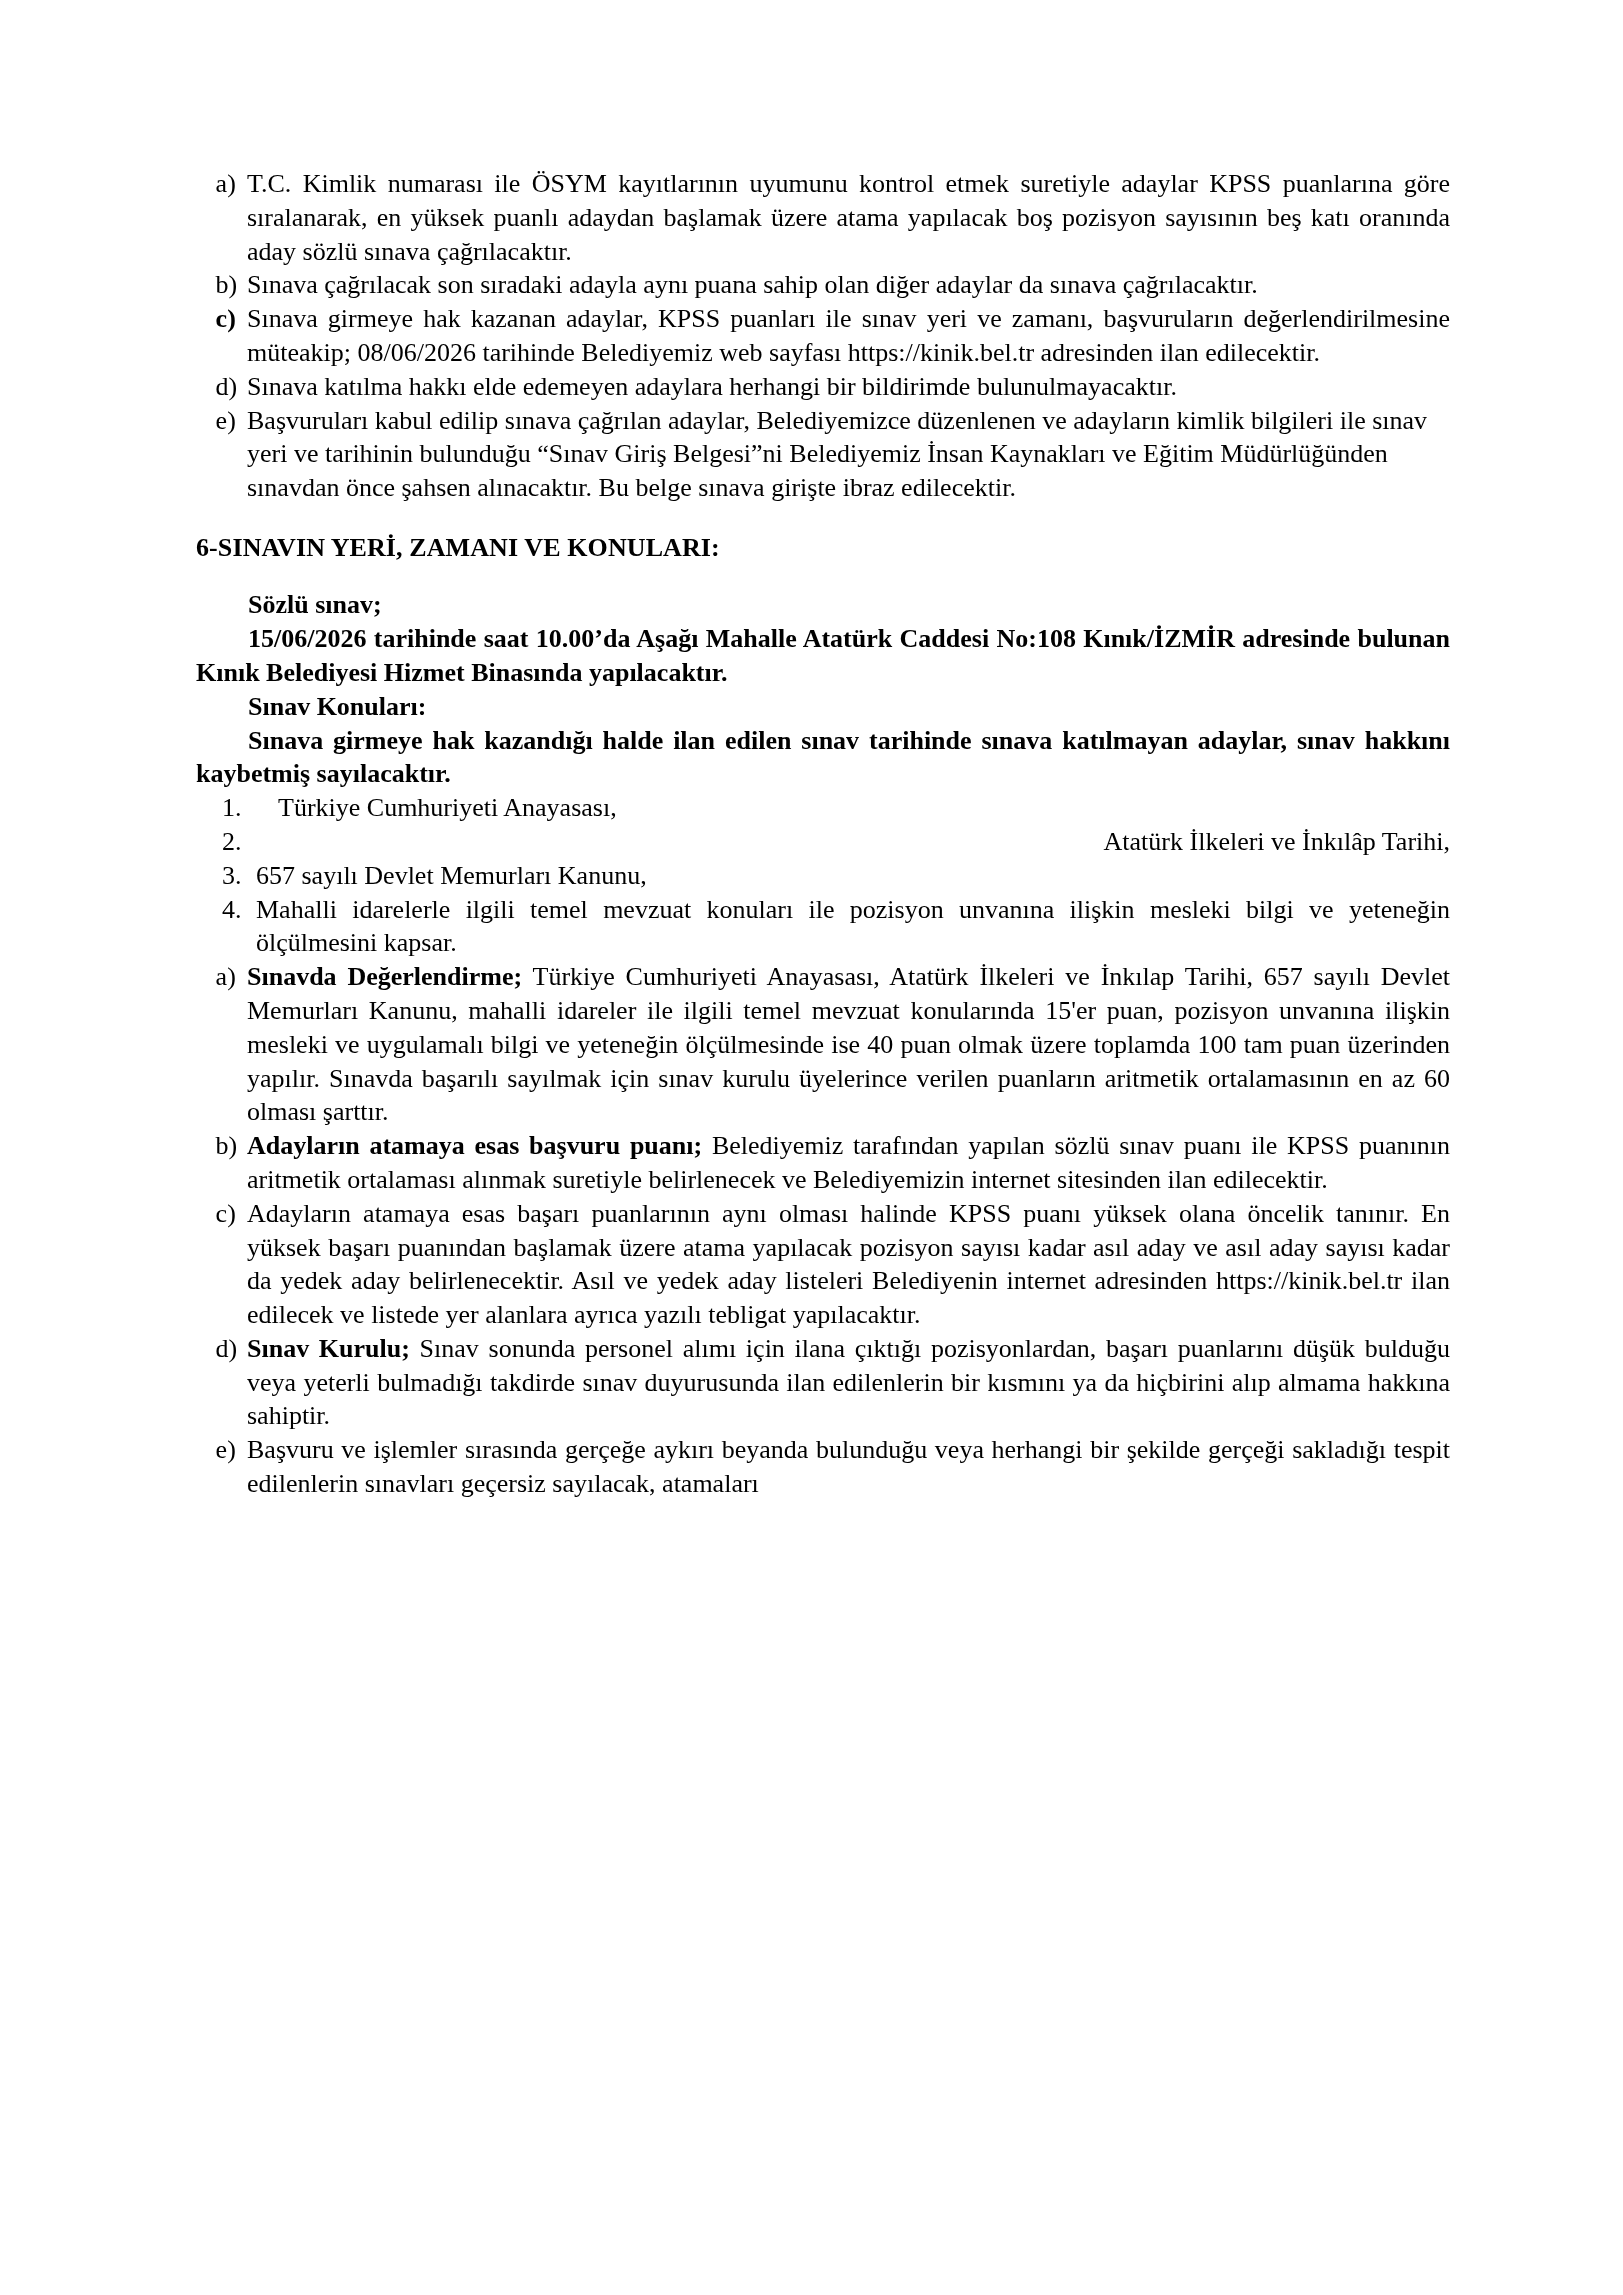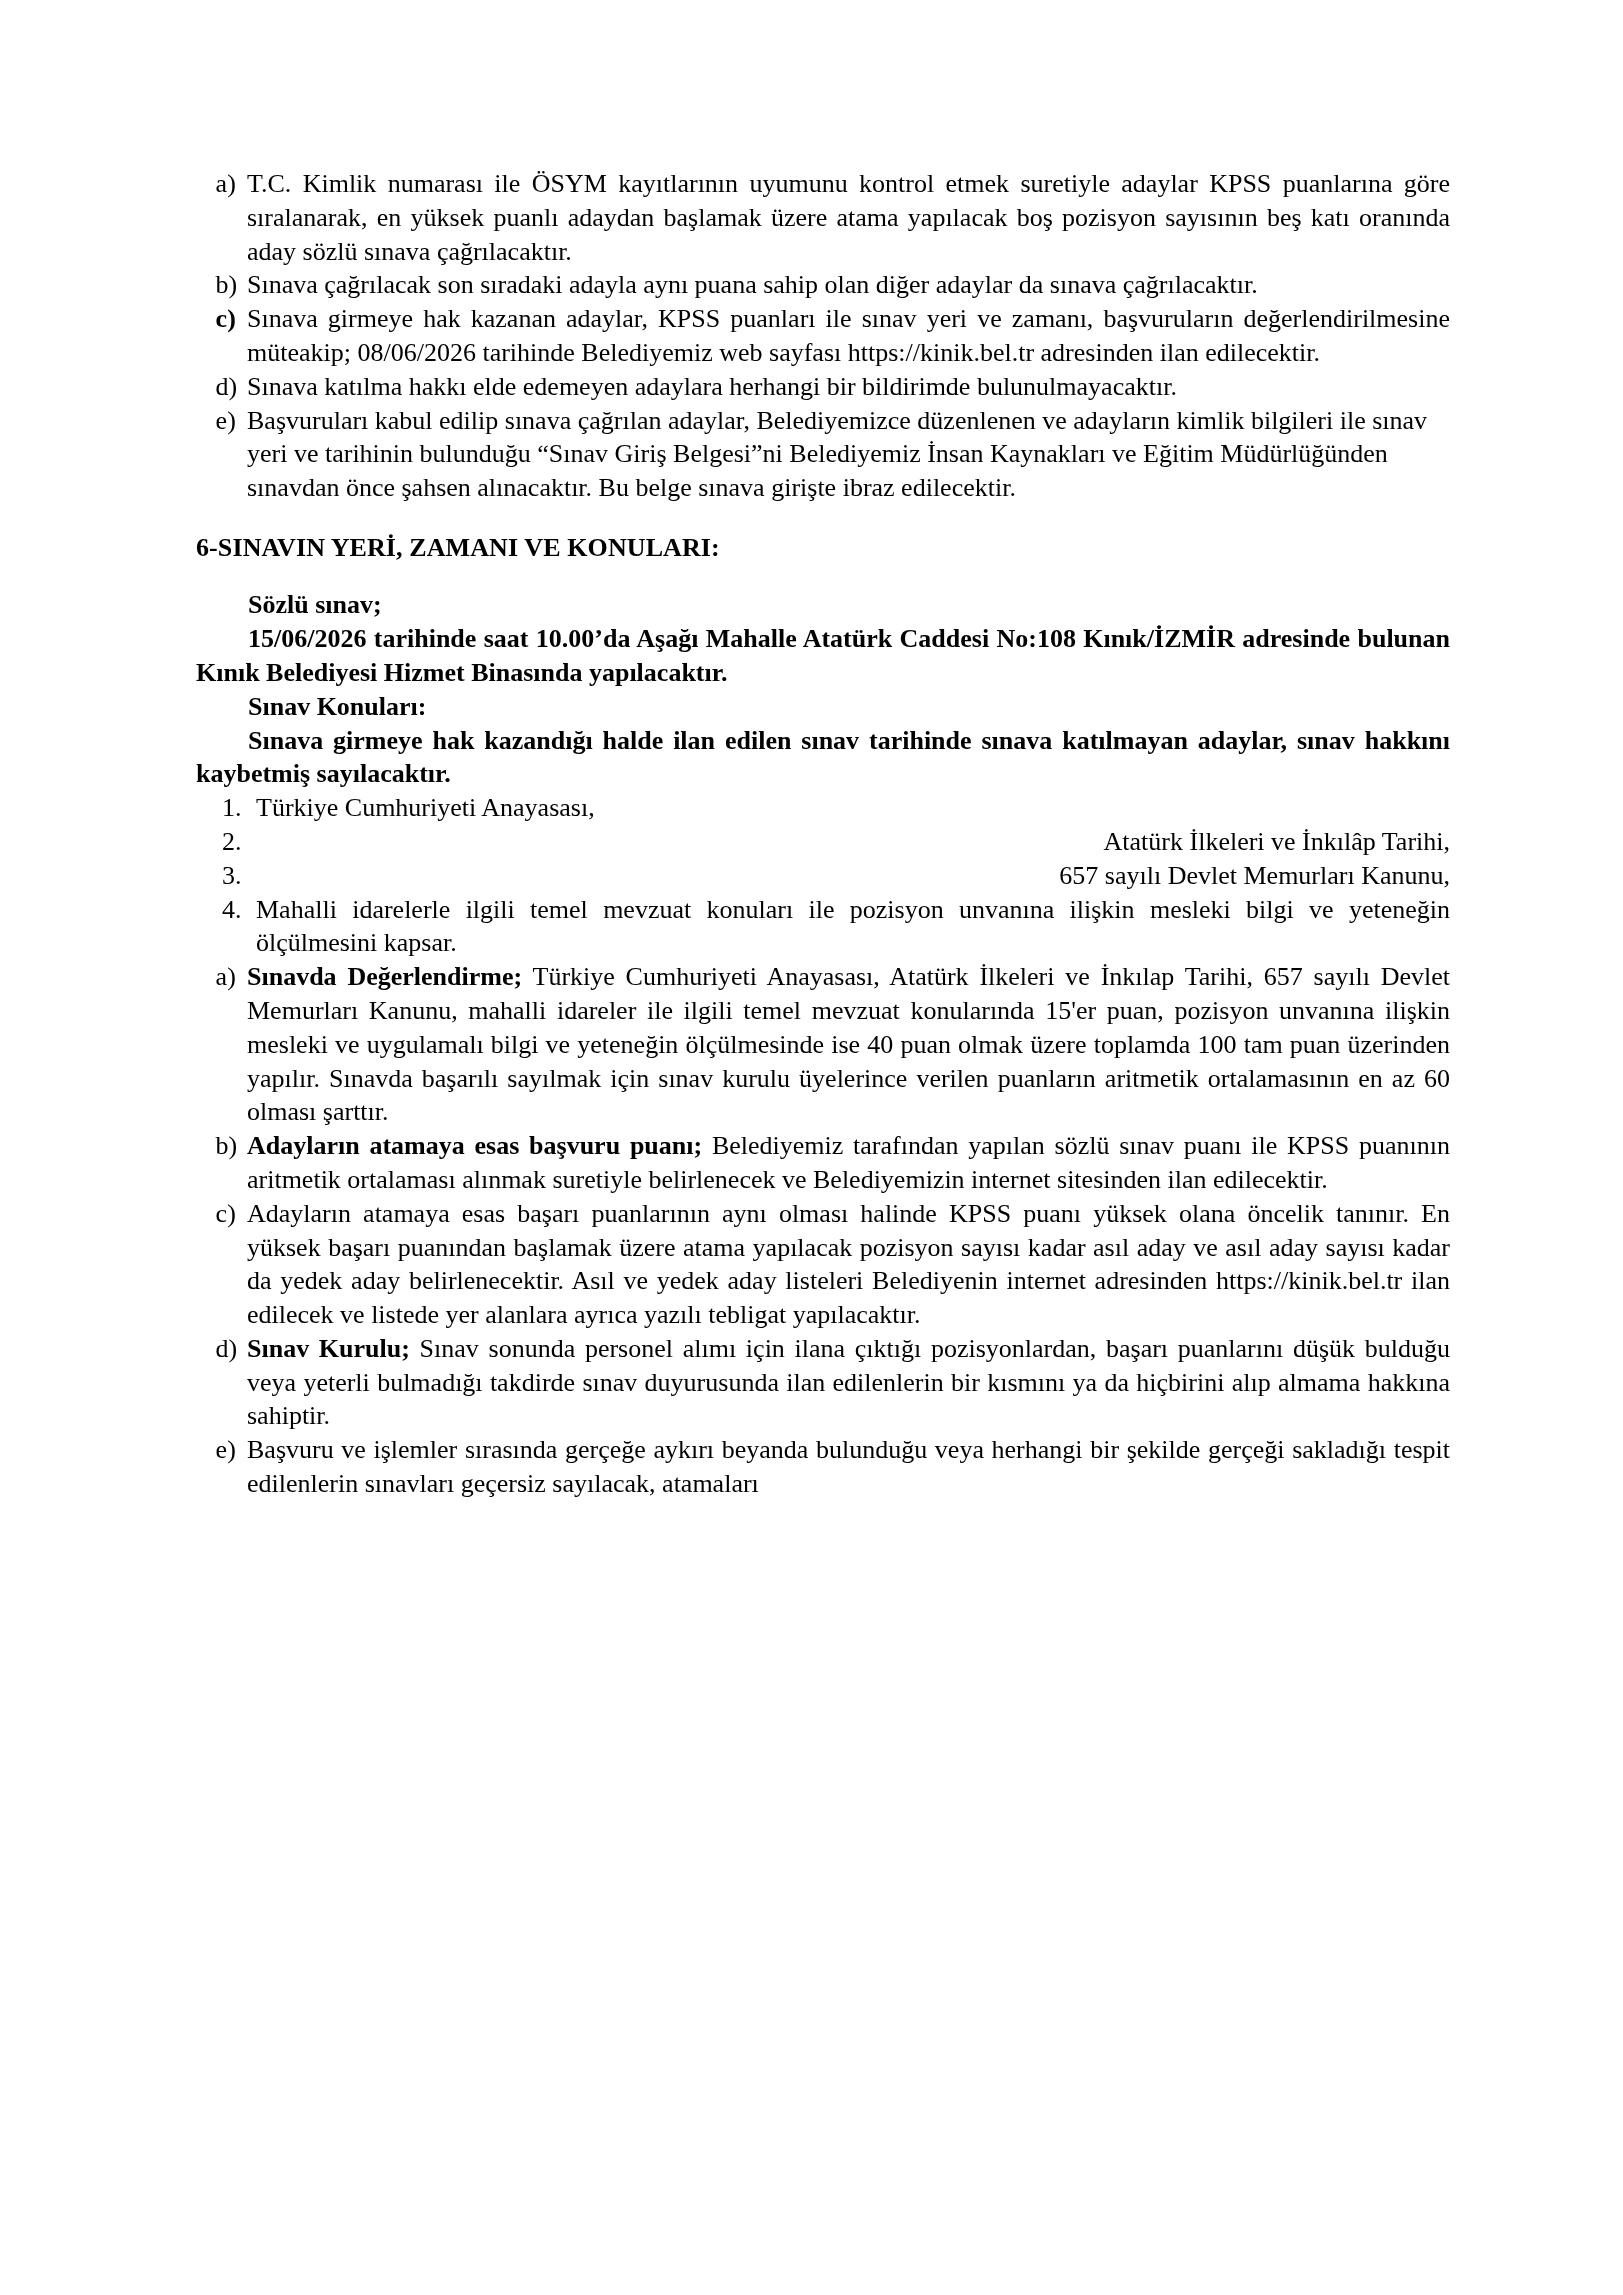--- a/index.html
+++ b/index.html
@@ -125,29 +125,29 @@
   <div class="section-heading">6-SINAVIN YERİ, ZAMANI VE KONULARI:</div>
 
   <p class="para indent">Sözlü sınav;</p>
   <p class="para indent">15/06/2026 tarihinde saat 10.00’da Aşağı Mahalle Atatürk Caddesi No:108 Kınık/İZMİR adresinde bulunan Kınık Belediyesi Hizmet Binasında yapılacaktır.</p>
   <p class="para indent">Sınav Konuları:</p>
   <p class="para indent">Sınava girmeye hak kazandığı halde ilan edilen sınav tarihinde sınava katılmayan adaylar, sınav hakkını kaybetmiş sayılacaktır.</p>
 
   <ul class="num-list">
     <li class="num-item">
       <span class="num-marker">1.</span>
-      <span class="num-body" style="text-align:left;">Türkiye Cumhuriyeti Anayasası,</span>
+      <span class="num-body" style="text-align:left;margin-left:22px;">Türkiye Cumhuriyeti Anayasası,</span>
     </li>
     <li class="num-item">
       <span class="num-marker">2.</span>
       <span class="num-body" style="text-align:right;">Atatürk İlkeleri ve İnkılâp Tarihi,</span>
     </li>
     <li class="num-item">
       <span class="num-marker">3.</span>
-      <span class="num-body" style="text-align:right;">657 sayılı Devlet Memurları Kanunu,</span>
+      <span class="num-body" style="text-align:left;">657 sayılı Devlet Memurları Kanunu,</span>
     </li>
     <li class="num-item">
       <span class="num-marker">4.</span>
       <span class="num-body">Mahalli idarelerle ilgili temel mevzuat konuları ile pozisyon unvanına ilişkin mesleki bilgi ve yeteneğin ölçülmesini kapsar.</span>
     </li>
   </ul>
 
 
   <ul class="alpha-list">
     <li class="alpha-item">

